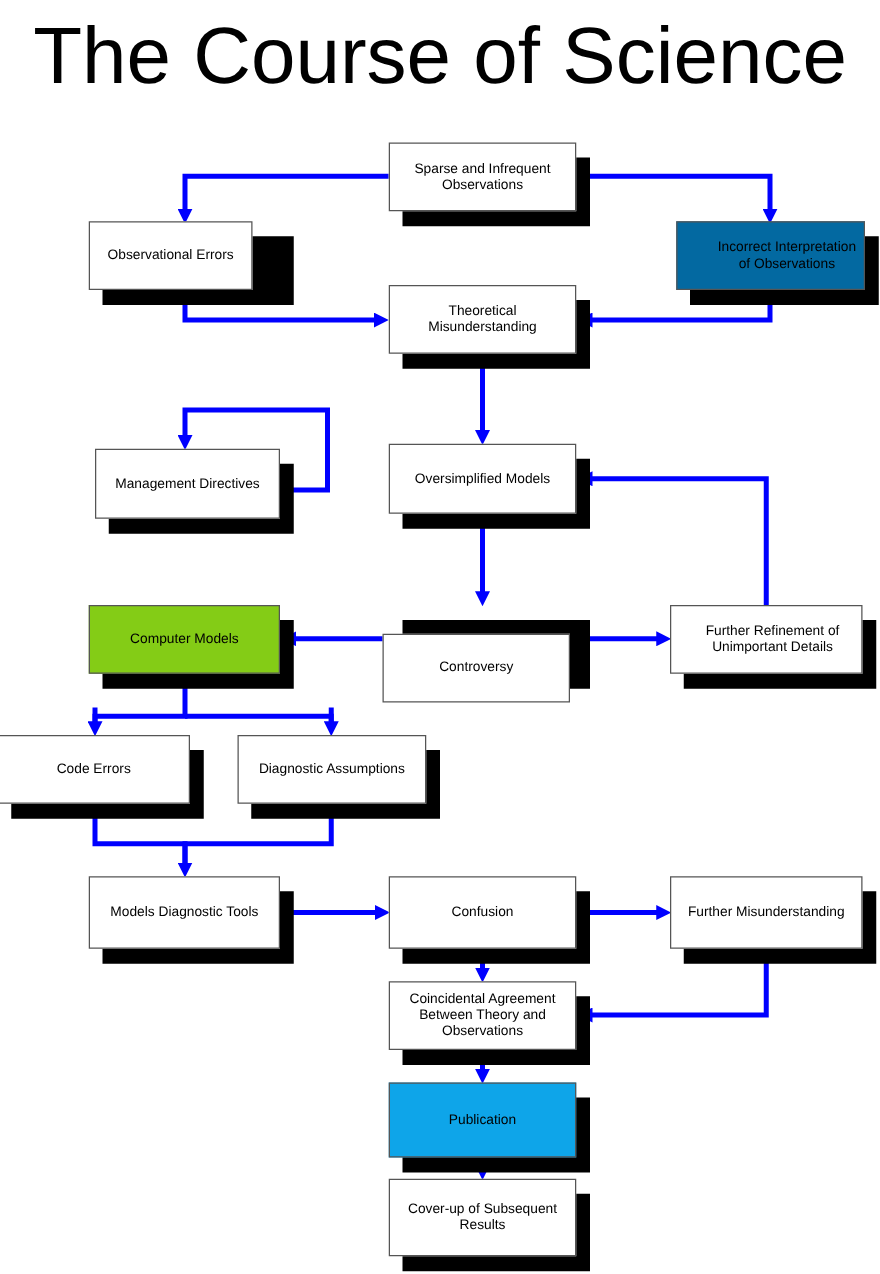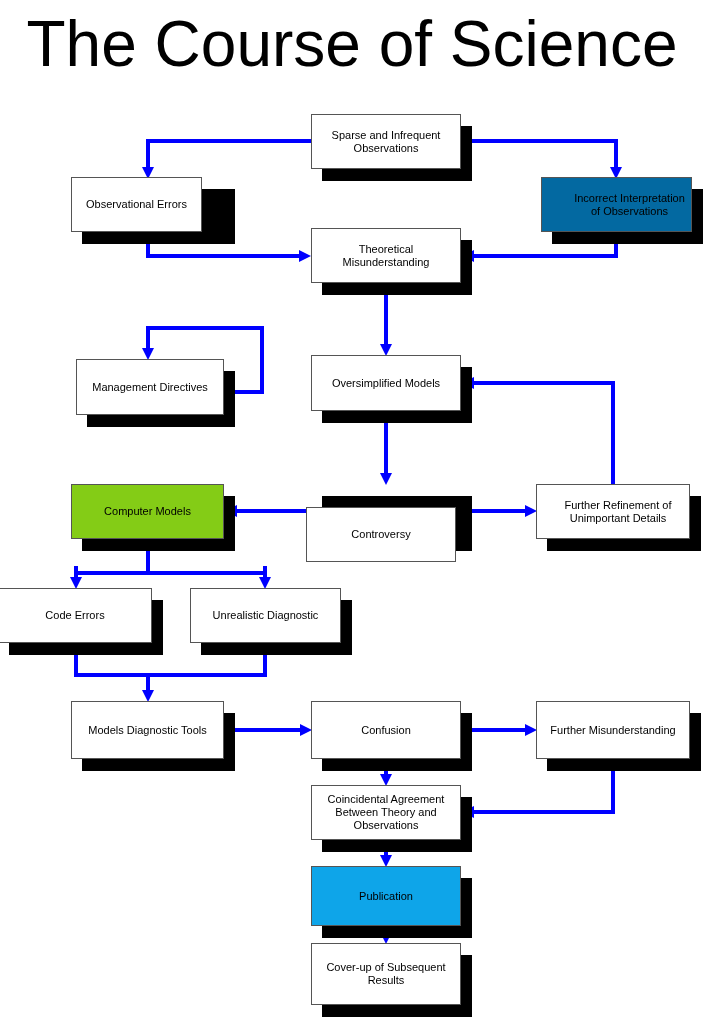--- a/index.html
+++ b/index.html
@@ -165,21 +165,21 @@
       <div class="shadow" style="left: 547px; top: 496px; width: 154px; height: 55px; background: rgb(0, 0, 0);"></div>
       <div class="node" style="left: 536px; top: 484px; width: 154px; height: 55px; background: rgb(255, 255, 255); border-color: rgb(85, 85, 85); color: rgb(0, 0, 0); padding-left: 14px;">
         <span class="nlabel">Further Refinement of Unimportant Details</span>
       </div>
       <div class="shadow" style="left: 9px; top: 600px; width: 154px; height: 55px; background: rgb(0, 0, 0);"></div>
       <div class="node" style="left: -2px; top: 588px; width: 154px; height: 55px; background: rgb(255, 255, 255); border-color: rgb(85, 85, 85); color: rgb(0, 0, 0);">
         <span class="nlabel">Code Errors</span>
       </div>
       <div class="shadow" style="left: 201px; top: 600px; width: 151px; height: 55px; background: rgb(0, 0, 0);"></div>
       <div class="node" style="left: 190px; top: 588px; width: 151px; height: 55px; background: rgb(255, 255, 255); border-color: rgb(85, 85, 85); color: rgb(0, 0, 0);">
-        <span class="nlabel">Unrealistic Diagnostic</span>
+        <span class="nlabel">Diagnostic Assumptions</span>
       </div>
       <div class="shadow" style="left: 82px; top: 713px; width: 153px; height: 58px; background: rgb(0, 0, 0);"></div>
       <div class="node" style="left: 71px; top: 701px; width: 153px; height: 58px; background: rgb(255, 255, 255); border-color: rgb(85, 85, 85); color: rgb(0, 0, 0);">
         <span class="nlabel">Models Diagnostic Tools</span>
       </div>
       <div class="shadow" style="left: 322px; top: 713px; width: 150px; height: 58px; background: rgb(0, 0, 0);"></div>
       <div class="node" style="left: 311px; top: 701px; width: 150px; height: 58px; background: rgb(255, 255, 255); border-color: rgb(85, 85, 85); color: rgb(0, 0, 0);">
         <span class="nlabel">Confusion</span>
       </div>
       <div class="shadow" style="left: 547px; top: 713px; width: 154px; height: 58px; background: rgb(0, 0, 0);"></div>

